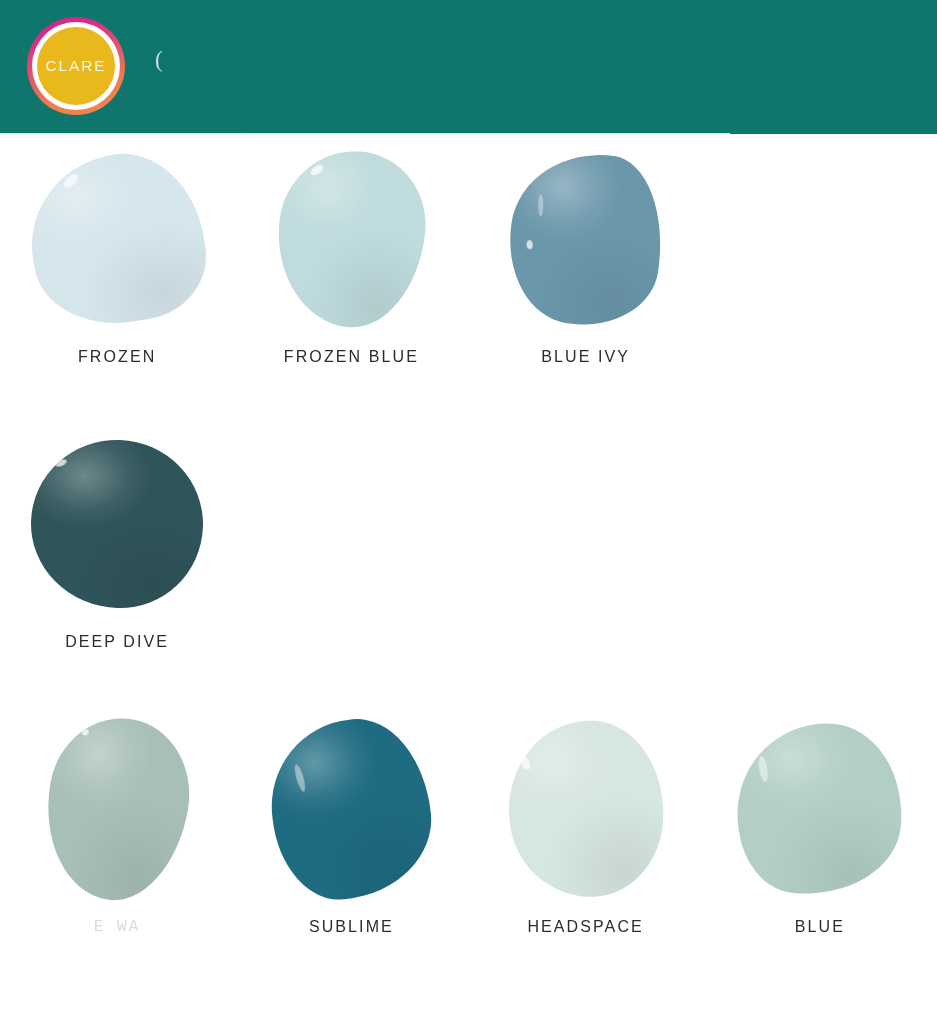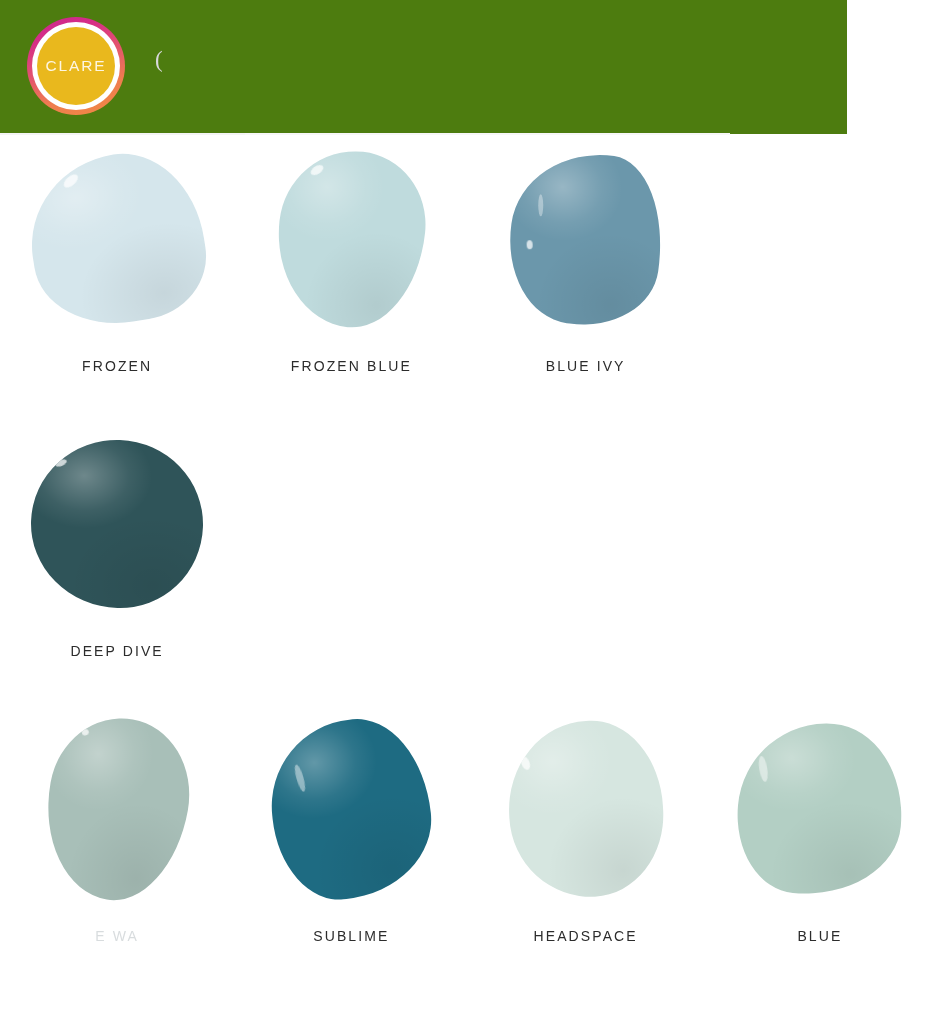--- a/index.html
+++ b/index.html
@@ -7,22 +7,22 @@
   html, body {
     width:937px; height:1024px;
     background:#ffffff;
     font-family:"Liberation Sans", sans-serif;
     overflow:hidden;
   }
 
   
   .site-header{
     position:relative;
-    width:847px; height:134px;
-    background:#4d7c0f;
+    width:937px; height:134px;
+    background:#0f766e;
   }
   .header-rule{
     position:absolute; left:0; top:133px;
     width:730px; height:1.5px;
     background:#f4f4f5;
   }
   .header-rule-2{
     position:absolute; left:245px; top:133px;
     width:485px; height:2px;
     background:#f7f7f8;
@@ -108,30 +108,31 @@
   .sheen{
     position:absolute; inset:0;
     background:radial-gradient(ellipse 58% 46% at 30% 22%,
                rgba(255,255,255,.30) 0%, rgba(255,255,255,.07) 45%,
                rgba(255,255,255,0) 68%),
                radial-gradient(ellipse 70% 60% at 72% 86%,
                rgba(0,0,0,.07) 0%, rgba(0,0,0,0) 70%);
   }
 
   .swatch-label{
-    margin-top:14px;
-    font-size:14px;
+    margin-top:4px;
+    font-size:16px;
     letter-spacing:2.1px;
     color:#2c2c2c;
     text-align:center;
     white-space:nowrap;
   }
   .swatch-label.faded{
     color:rgba(140,152,158,.34);
     filter:blur(.7px);
+    font-family:Liberation Mono, monospace;
   }
 
   
   
   .b-frozen{
     width:172px; height:168px;
     border-radius:60% 48% 42% 56% / 58% 62% 40% 44%;
     transform:rotate(-9deg);
   }
   .b-nairobi{

